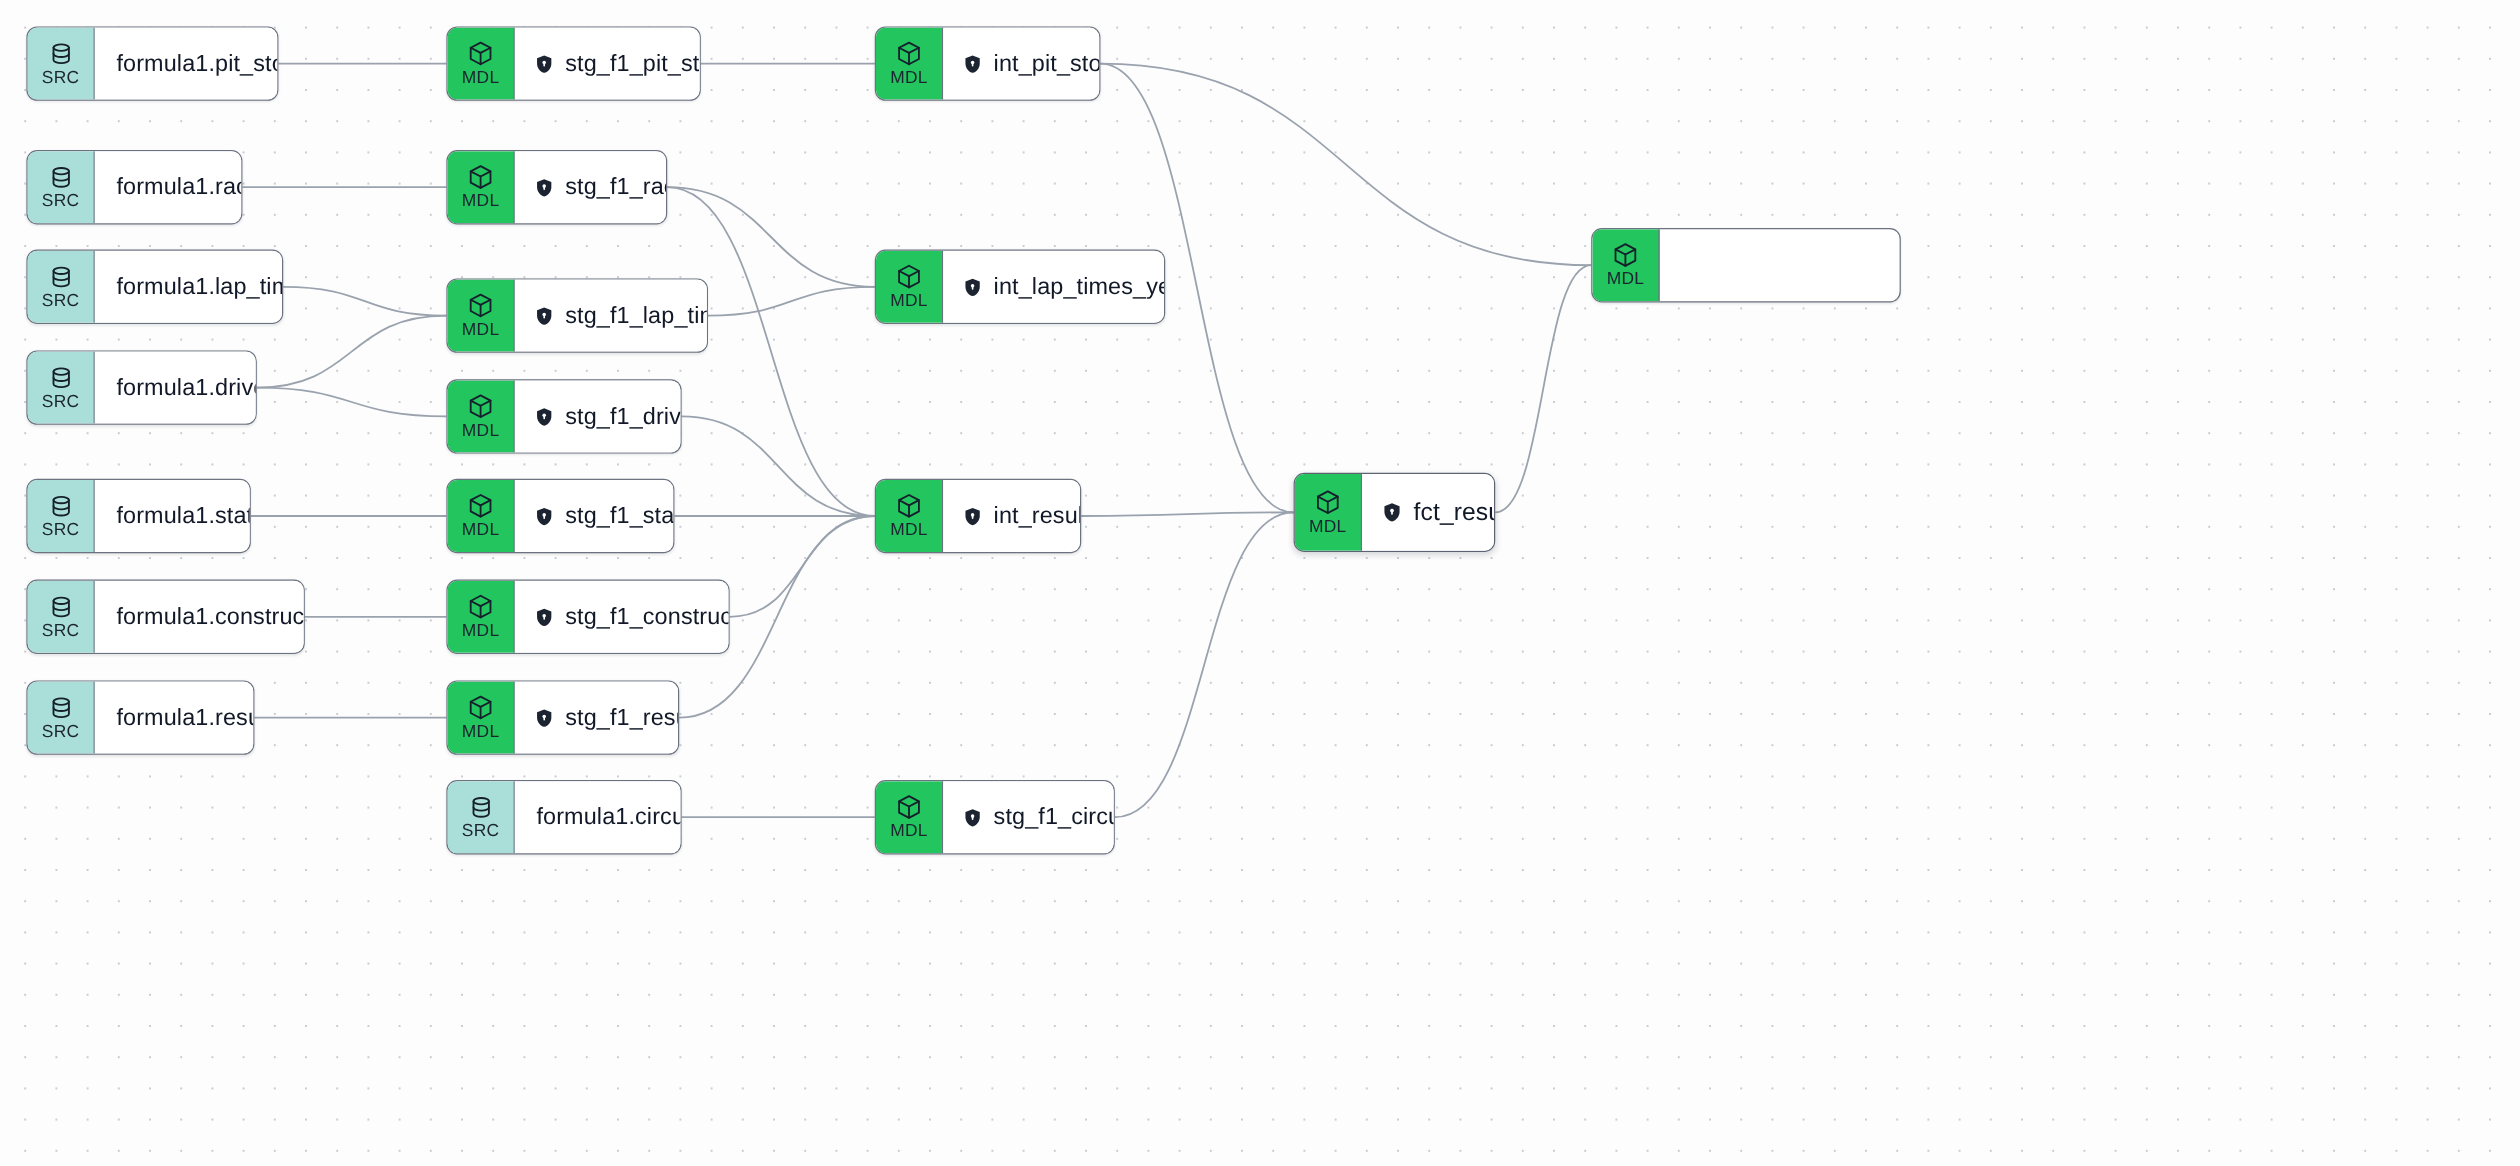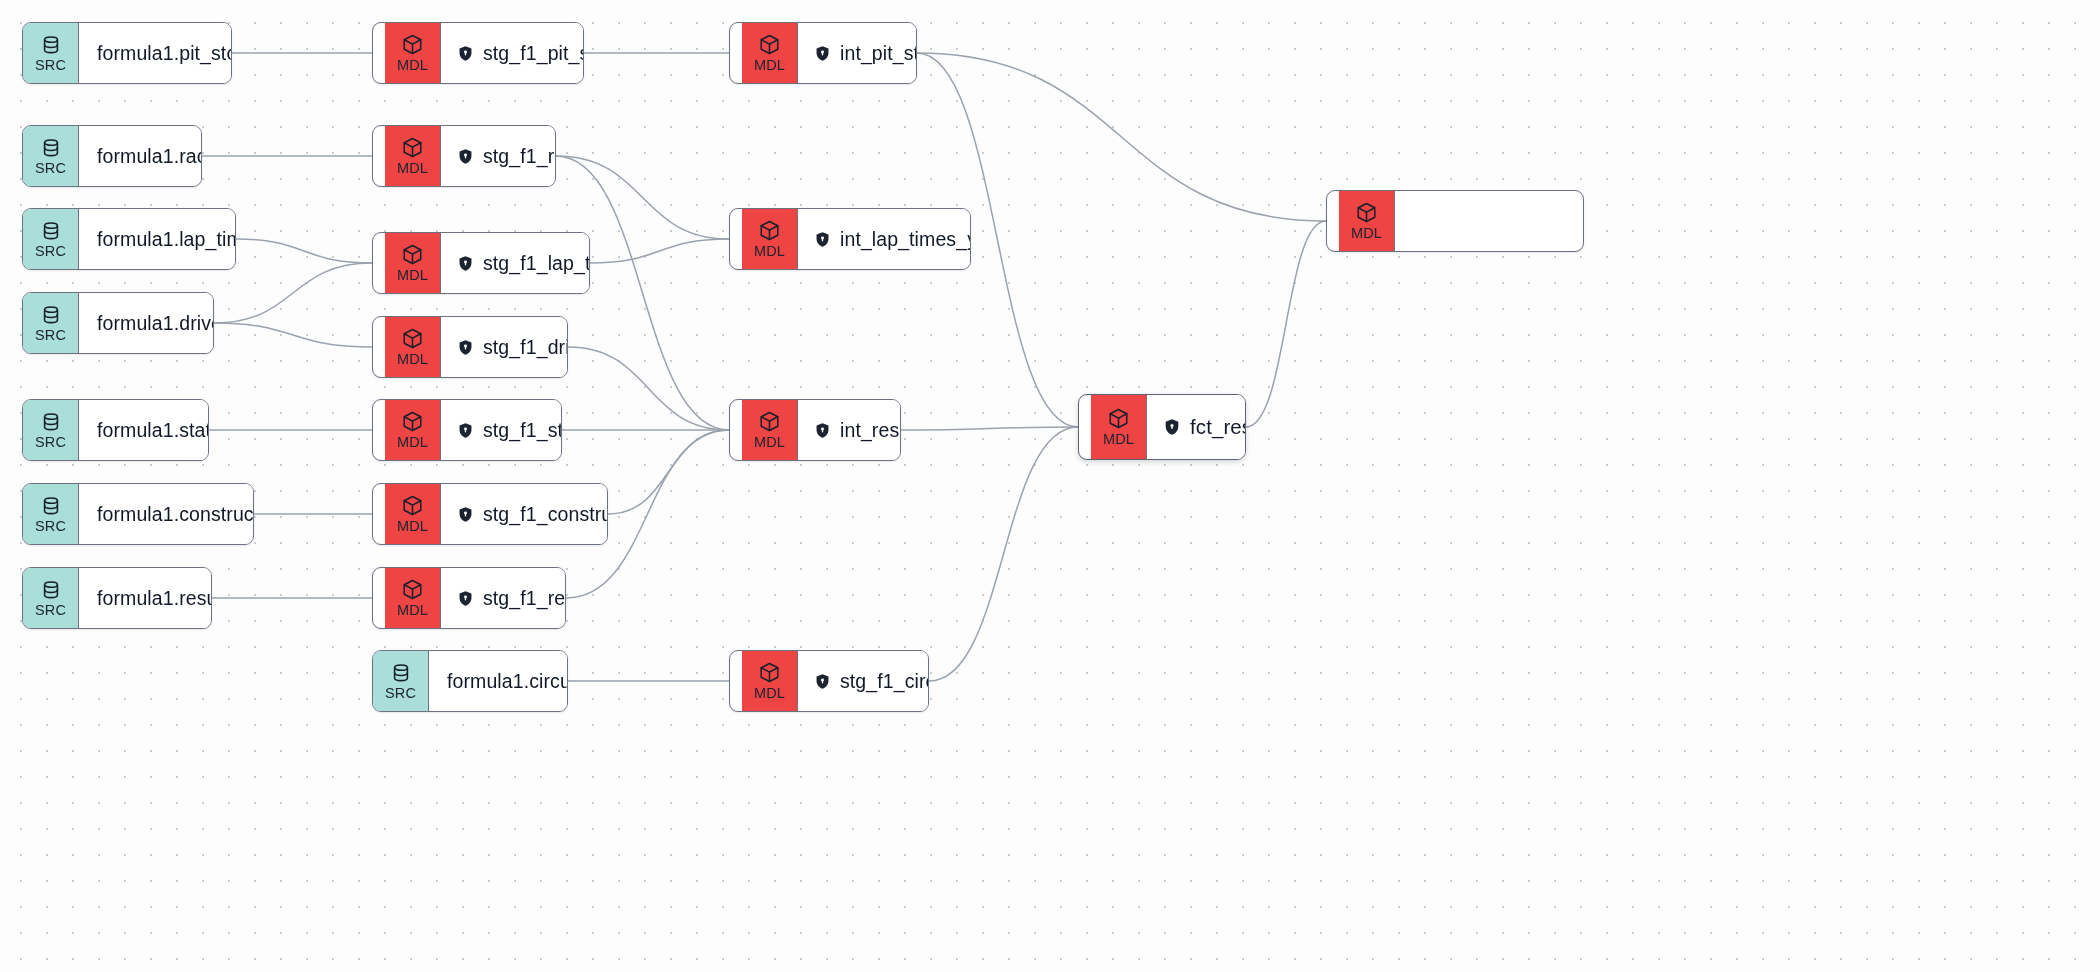--- a/index.html
+++ b/index.html
@@ -48,21 +48,21 @@
     flex: 0 0 56px;
     display: flex;
     flex-direction: column;
     align-items: center;
     justify-content: center;
     gap: 1px;
     border-right: 1.4px solid #6b7280;
     box-sizing: border-box;
   }
   .node.src .node-badge { background: #aadfd9; }
-  .node.mdl .node-badge { background: #ef4444; margin-left: 12px; }
+  .node.mdl .node-badge { background: #22c55e; }
   .badge-icon {
     display: block;
     line-height: 0;
   }
   .badge-text {
     font-size: 14.5px;
     letter-spacing: 0.2px;
     color: #1b2430;
     font-family: "Liberation Sans", sans-serif;
   }

